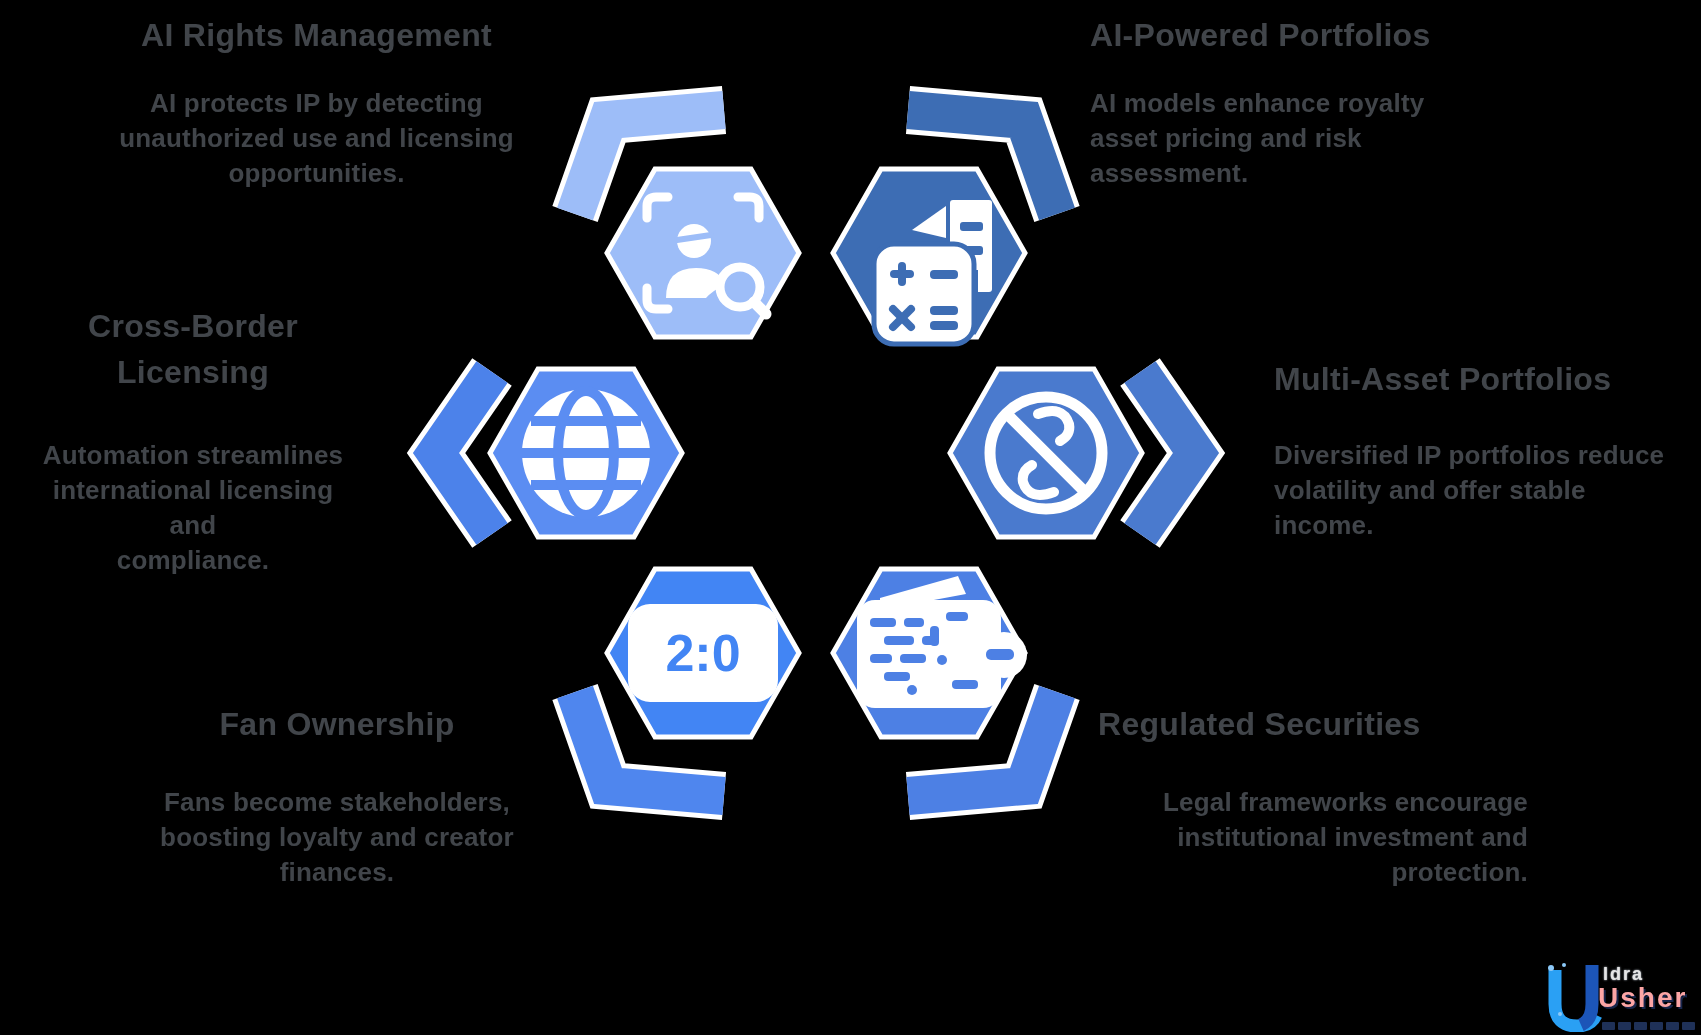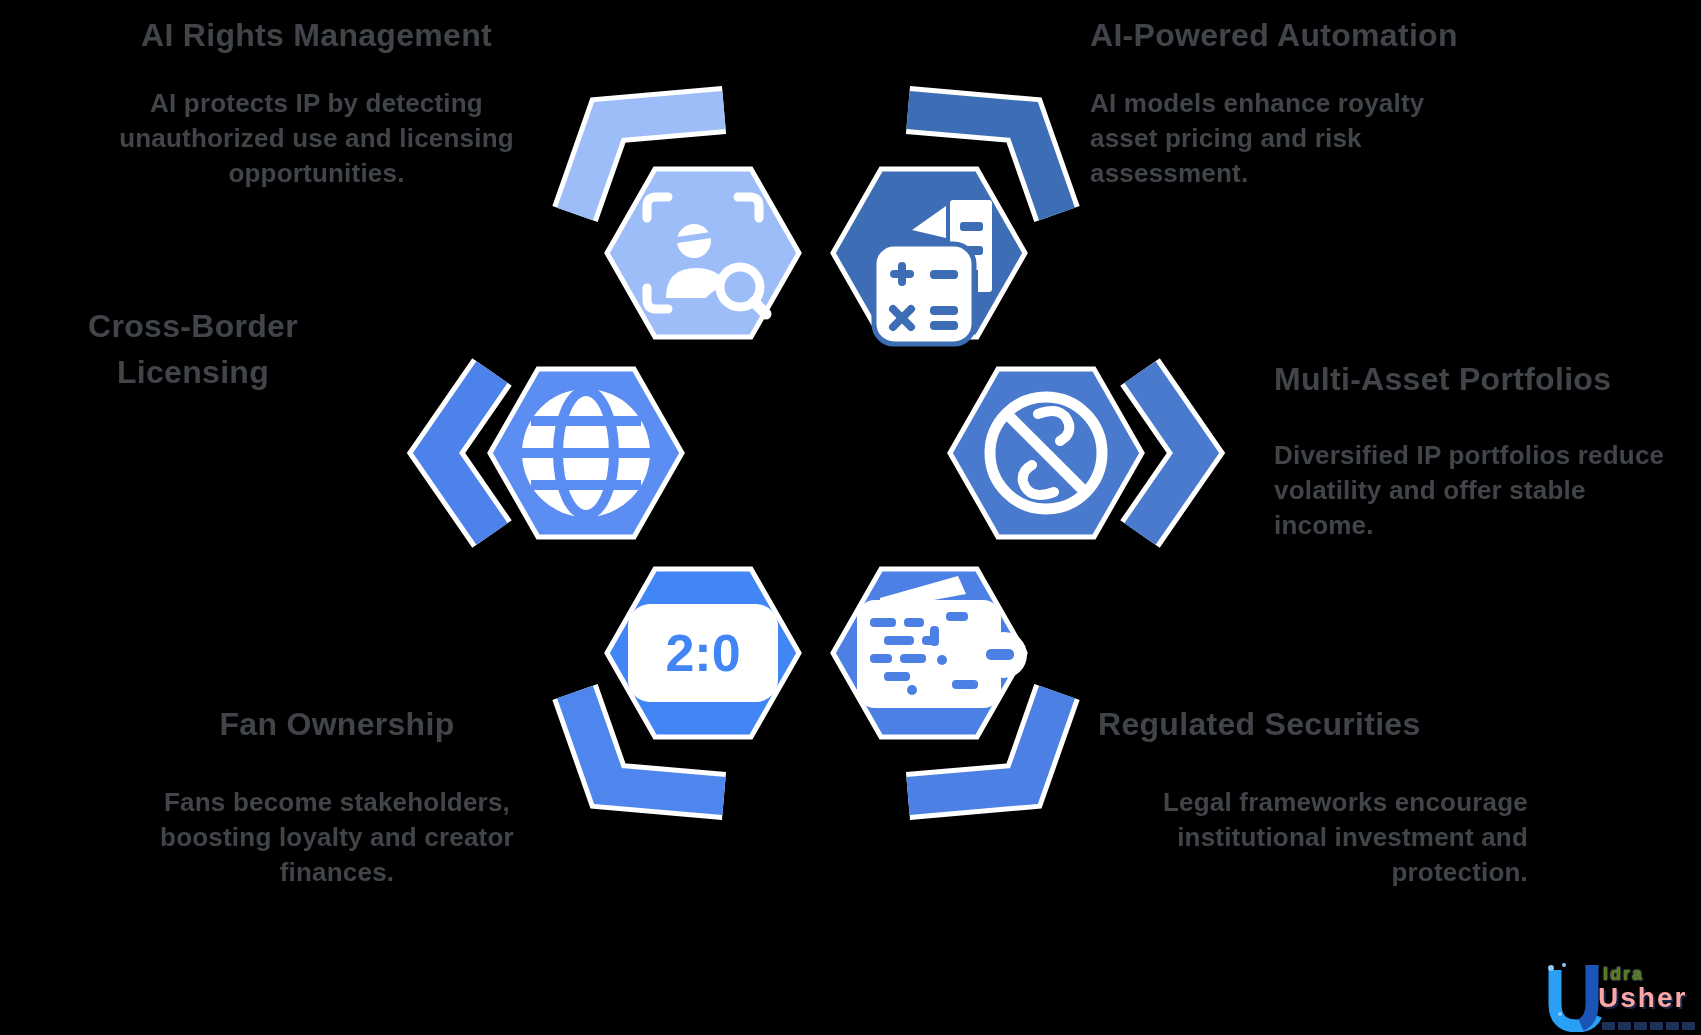--- a/index.html
+++ b/index.html
@@ -35,21 +35,21 @@
   #f-regulated   {left:1098px;top:701px; width:430px;}
   #f-regulated .desc{margin-top:38px;text-align:right;}
 
   #ring-svg{position:absolute;left:0;top:0;}
 
   
   #logo{position:absolute;left:1540px;top:960px;width:161px;height:75px;overflow:hidden;}
   #logo .u-svg{position:absolute;left:4px;top:2px;}
   #logo .word-partial{
     position:absolute;left:63px;top:4px;
-    font-size:18px;font-weight:bold;color:#4d7c0f;
+    font-size:18px;font-weight:bold;color:#e5e5e5;
     text-shadow:0 0 2px #dfe9f7;letter-spacing:2px;
   }
   #logo .brand{
     position:absolute;left:58px;top:22px;
     font-size:28px;font-weight:bold;color:#fca5a5;
     text-shadow:2px 2px 0 #16244a;letter-spacing:2px;
   }
   #logo .tagline{position:absolute;left:62px;top:62px;display:flex;gap:3px;}
   #logo .tagline i{display:block;width:13px;height:8px;background:#1f3158;border-radius:1px;}
 </style>
@@ -174,29 +174,32 @@
   </svg>
 
   <div class="feature align-right" id="f-ai-rights">
     <div class="title">AI Rights Management</div>
     <div class="desc">AI protects IP by detecting
 unauthorized use and licensing
 opportunities.</div>
   </div>
 
   <div class="feature align-left" id="f-valuation">
-    <div class="title">AI-Powered Automation</div>
+    <div class="title">AI-Powered Portfolios</div>
     <div class="desc">AI models enhance royalty
 asset pricing and risk
 assessment.</div>
   </div>
 
   <div class="feature align-right" id="f-crossborder">
     <div class="title">Cross-Border
 Licensing</div>
+    <div class="desc">Automation streamlines
+international licensing and
+compliance.</div>
   </div>
 
   <div class="feature align-left" id="f-multiasset">
     <div class="title">Multi-Asset Portfolios</div>
     <div class="desc">Diversified IP portfolios reduce
 volatility and offer stable
 income.</div>
   </div>
 
   <div class="feature align-right" id="f-fan">

